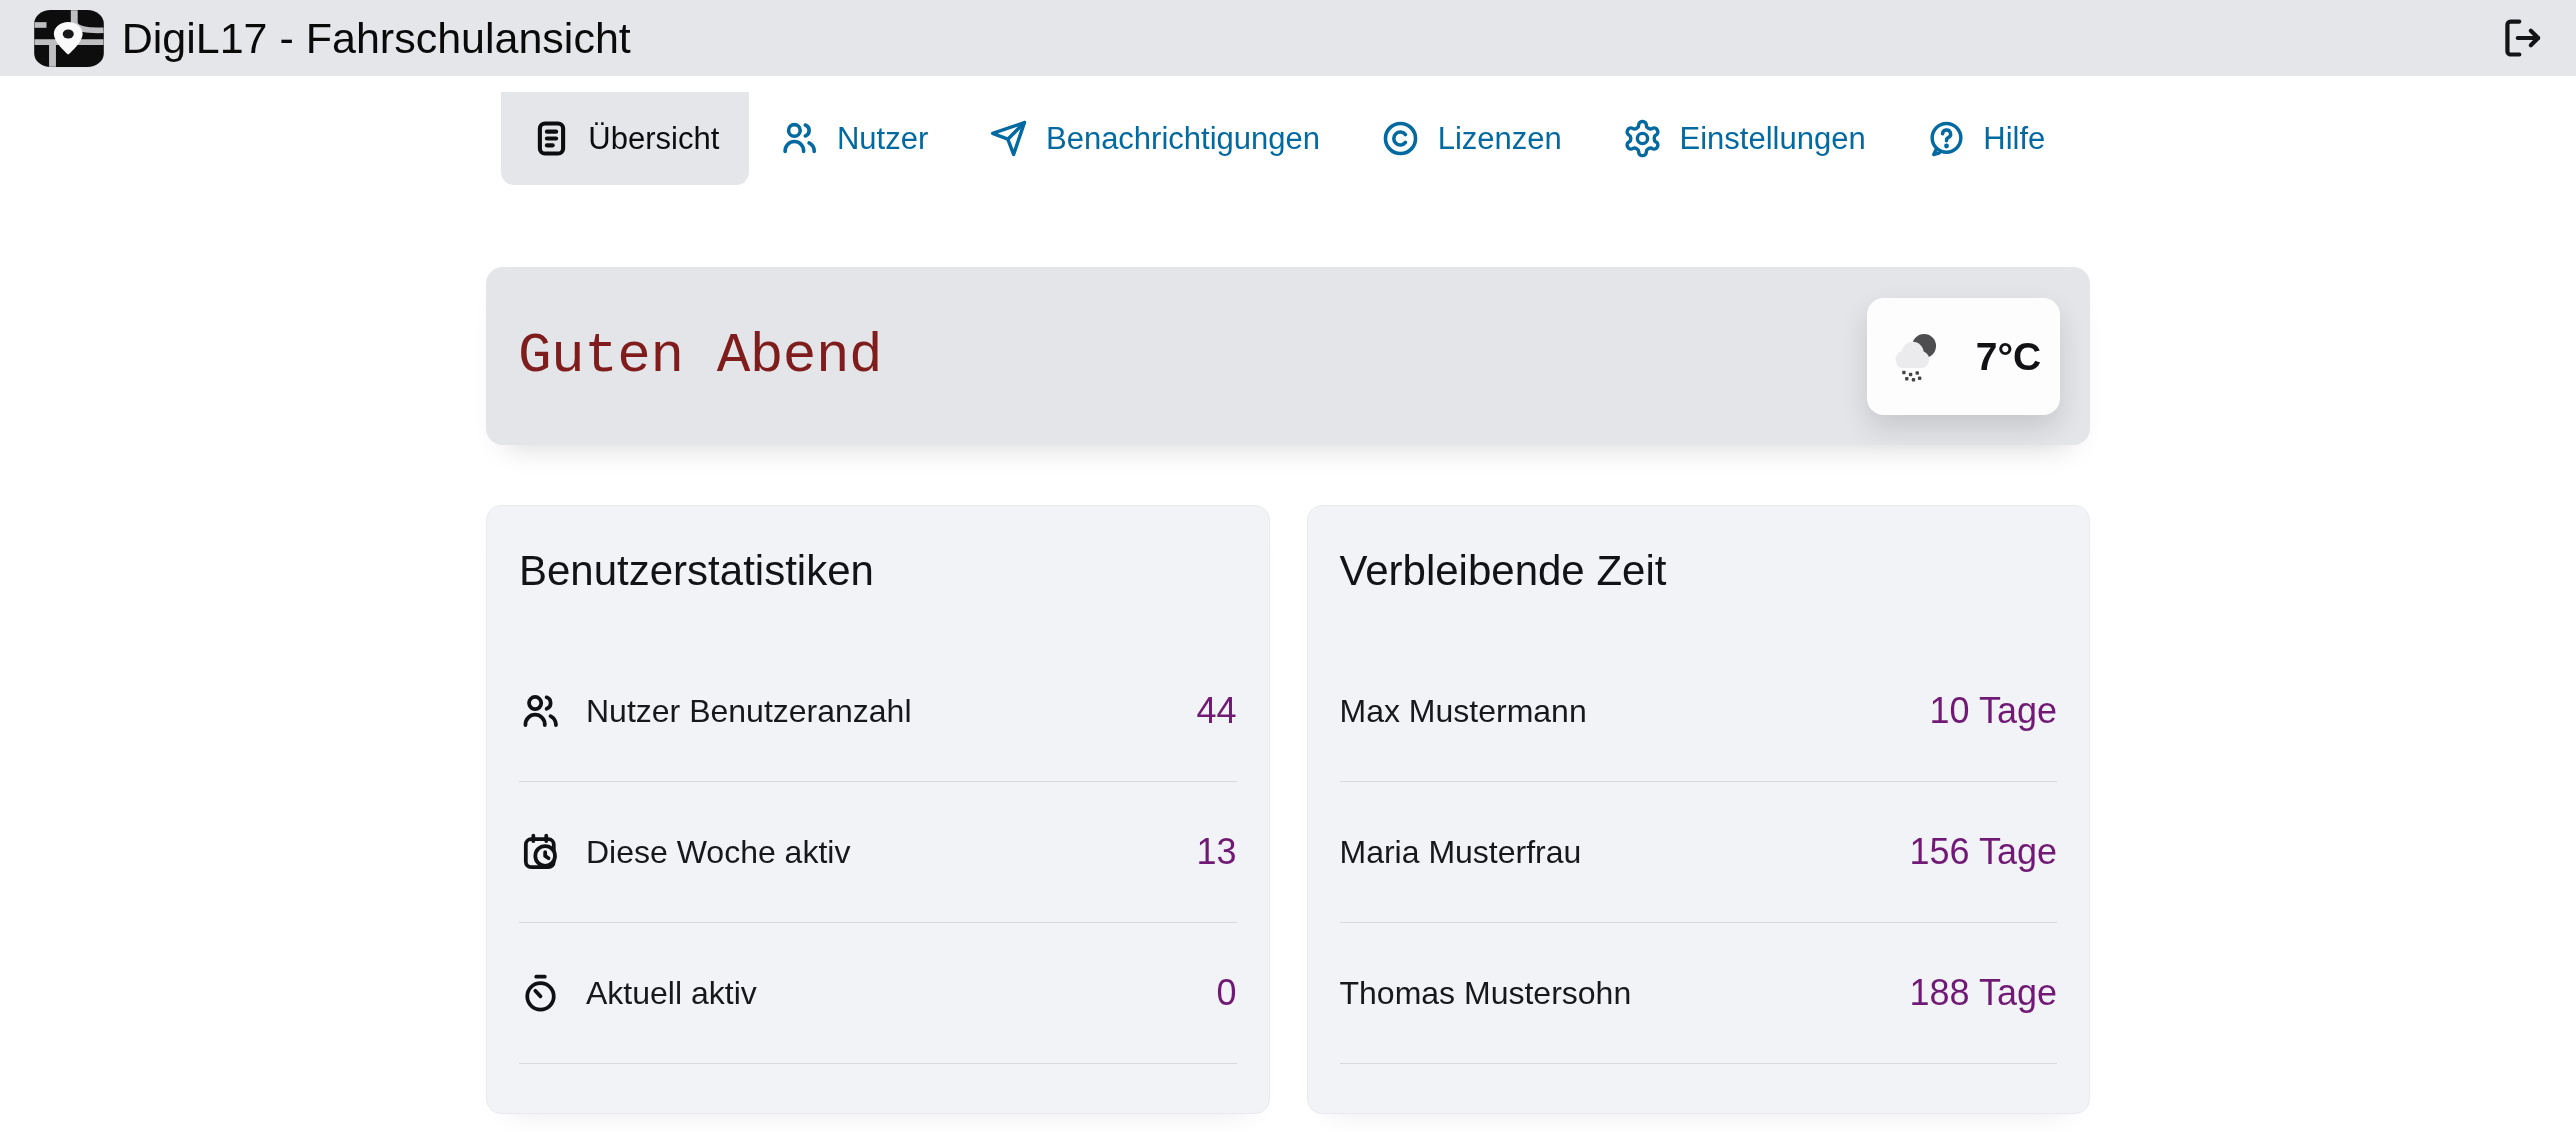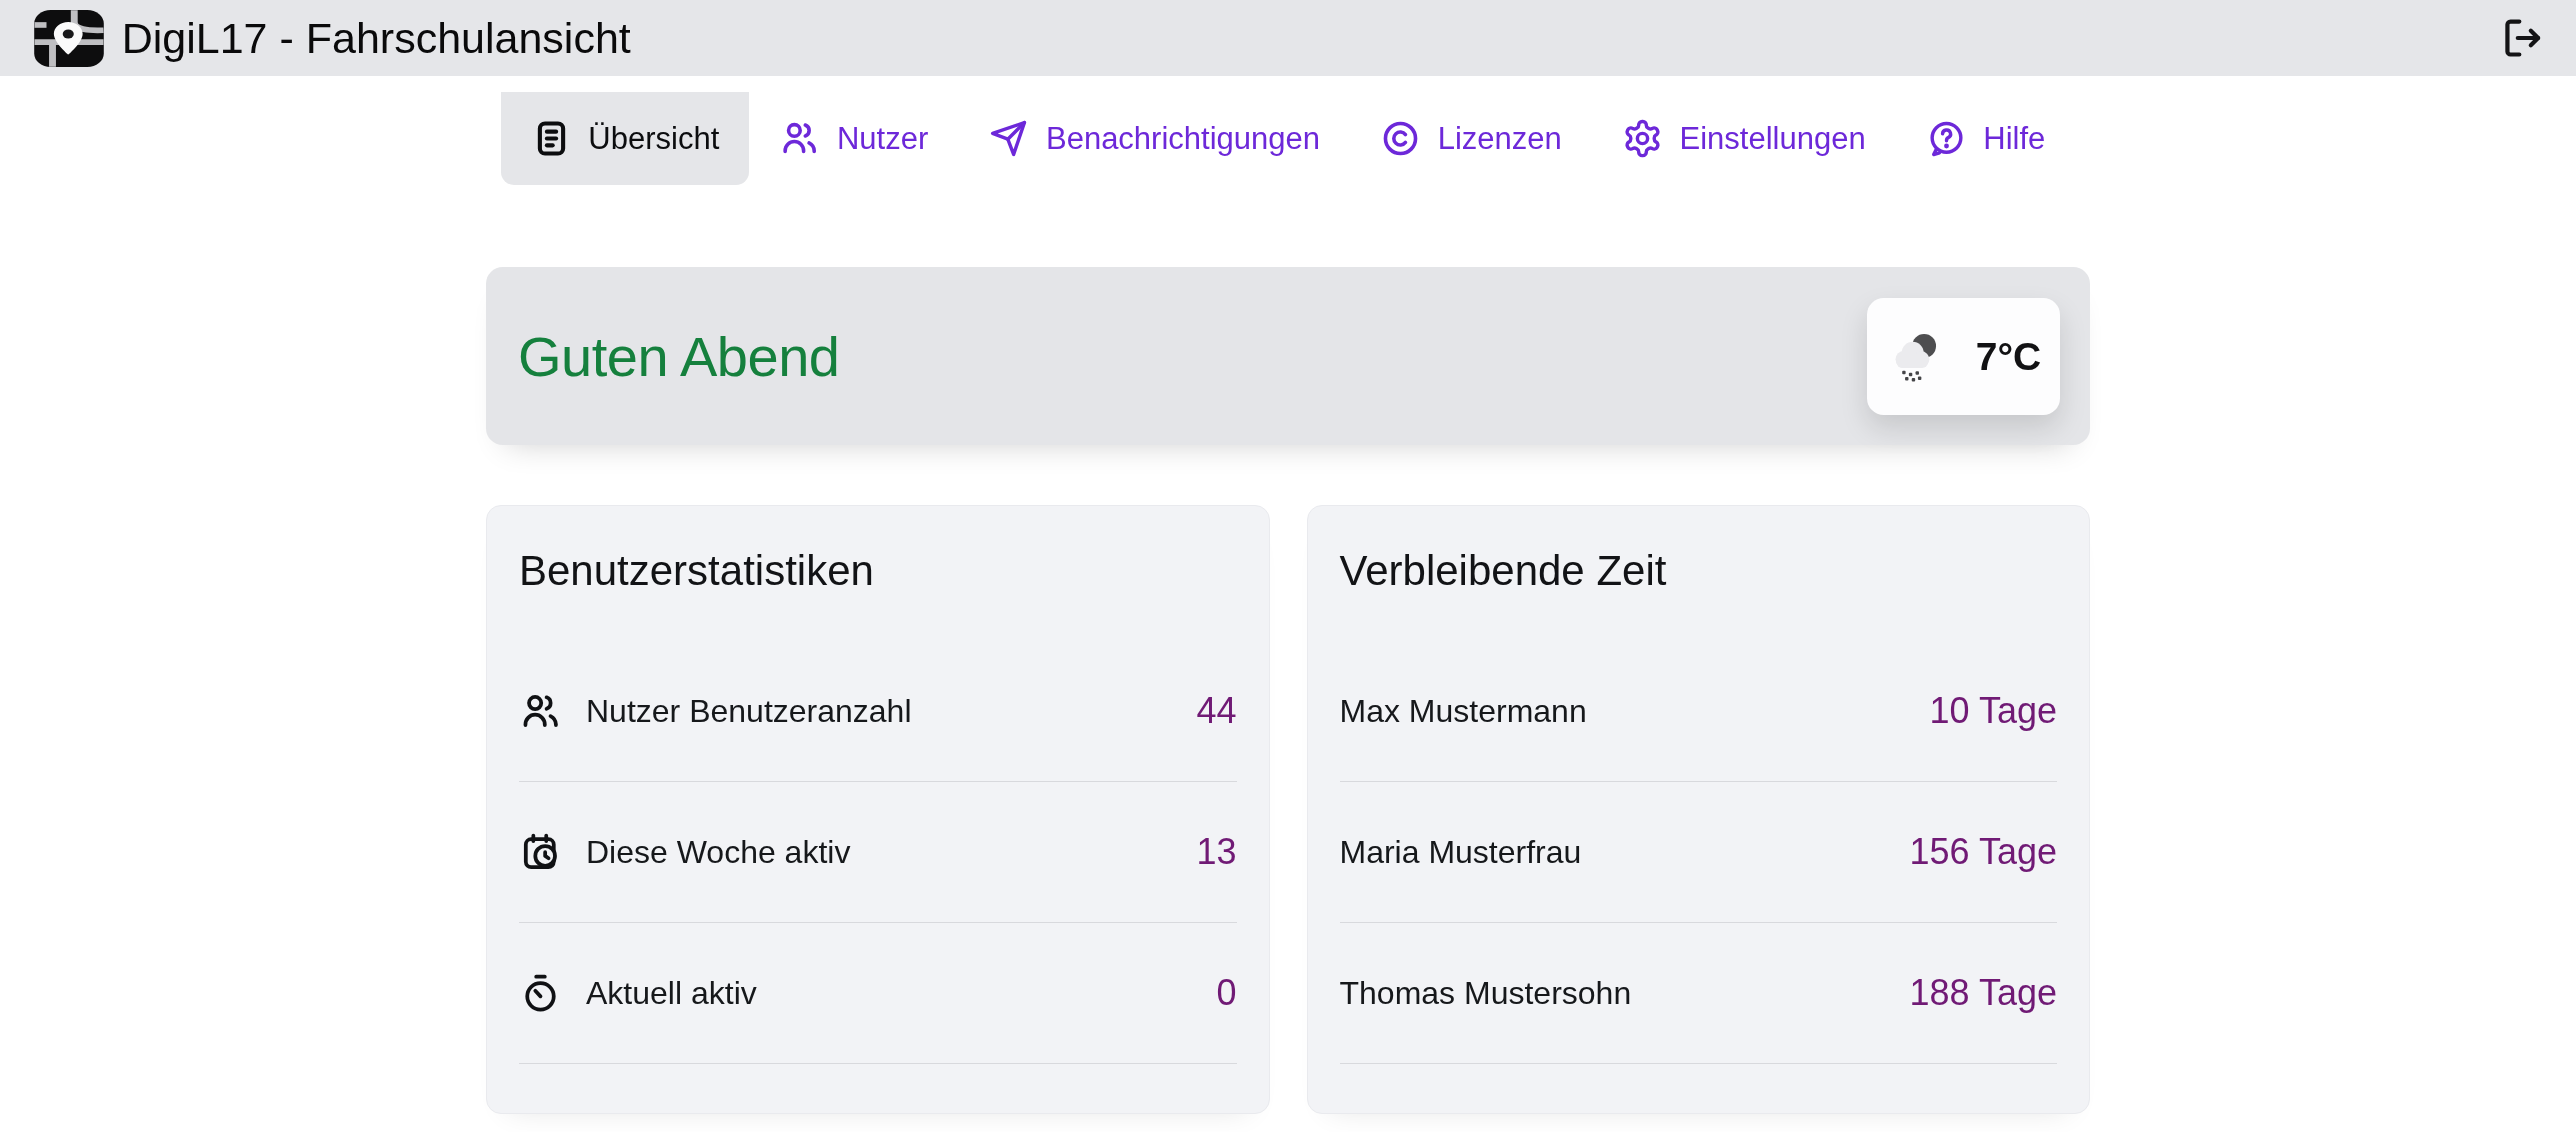--- a/index.html
+++ b/index.html
@@ -44,21 +44,21 @@
   .nav-row { height: 93px; }
   .nav-inner {
     width: 1604px; height: 100%;
     margin: 16px auto;
     display: flex; justify-content: center; align-items: stretch;
   }
   .nav-item {
     display: flex; align-items: center; gap: 16.7px;
     padding: 0 30px;
     font-size: 31px;
-    color: #6d28d9;
+    color: #0369a1;
     cursor: pointer;
     white-space: nowrap;
   }
   .nav-item svg { width: 41px; height: 41px; flex: none; }
   .nav-item.active {
     background: #e5e6e9;
     border-radius: 0 0 13px 13px;
     color: #0c0d0f;
   }
 
@@ -71,22 +71,23 @@
     background: #e4e5e8;
     border-radius: 16.7px;
     position: relative;
     display: flex; align-items: center;
     box-shadow: 0 18.6px 30px -20.4px rgba(0,0,0,0.20);
   }
   .greeting-title {
     margin: 0 0 0 32px;
     font-size: 56px;
     font-weight: 400;
-    color: #15803d;
+    color: #7f1d1d;
     letter-spacing: -0.5px;
+    font-family: Liberation Mono, monospace;
   }
   .weather-widget {
     position: absolute; right: 30px; top: 31px;
     width: 193px; height: 117px;
     background: #fdfdfe;
     border-radius: 16.7px;
     box-shadow: 0 13px 28px rgba(0,0,0,0.13);
     display: flex; align-items: center; justify-content: center; gap: 29px;
   }
   .weather-widget svg { width: 61px; height: 61px; flex: none; }

